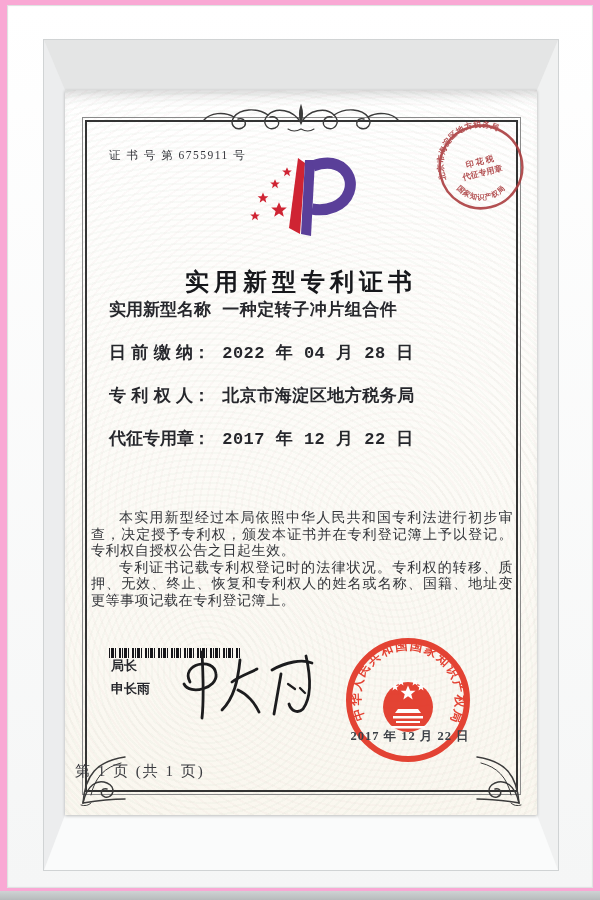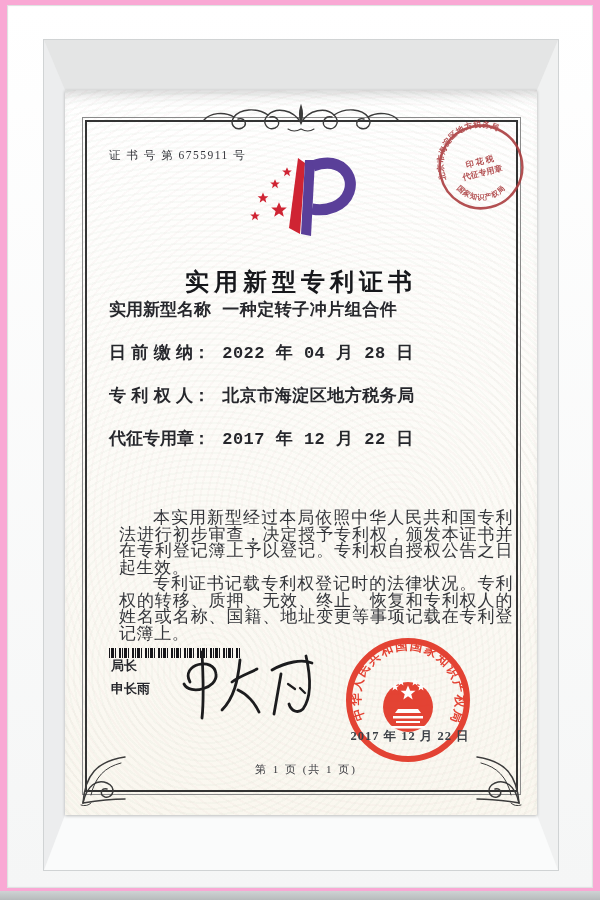--- a/index.html
+++ b/index.html
@@ -32,35 +32,35 @@
   .ornament-corner.right{right:10px;transform:scaleX(-1);}
   .cert-no{position:absolute;left:44px;top:58px;font-size:11.5px;letter-spacing:1.5px;color:#33343a;}
   .tax-stamp{position:absolute;left:368px;top:29px;width:96px;height:96px;transform:rotate(-14deg);opacity:.88;}
   .logo{position:absolute;left:50%;top:64px;transform:translateX(-50%);}
   .cert-title{position:absolute;left:0;right:0;top:148px;text-align:center;
          font-size:24px;font-weight:bold;letter-spacing:5px;color:#17181c;margin-top:28px;}
   .fields{position:absolute;left:44px;right:28px;top:208px;font-size:17px;font-weight:bold;color:#26272c;font-family:Liberation Mono, monospace;}
   .field{margin-bottom:20px;white-space:nowrap;}
   .flabel{display:inline-block;width:84px;text-align:justify;text-align-last:justify;}
   .fvalue{margin-left:2px;letter-spacing:.5px;}
-  .paras{position:absolute;left:26px;right:24px;top:420px;font-size:17px;line-height:16.5px;
-         letter-spacing:.6px;color:#33353a;text-align:justify;margin-left:28px;}
+  .paras{position:absolute;left:26px;right:24px;top:420px;font-size:14px;line-height:16.5px;
+         letter-spacing:.6px;color:#33353a;text-align:justify;}
   .paras p{margin:0;text-indent:2em;}
   .barcode{position:absolute;left:44px;top:558px;width:132px;height:10px;
          background:repeating-linear-gradient(90deg,#16161a 0 1px,transparent 1px 2px,
            #16161a 2px 5px,transparent 5px 6px,#16161a 6px 7px,transparent 7px 10px,
            #16161a 10px 12px,transparent 12px 13px);}
   .director{position:absolute;left:46px;top:564px;font-size:13px;font-weight:bold;
          line-height:23px;color:#26272c;}
   .signature{position:absolute;left:95px;top:552px;}
   .big-seal{position:absolute;left:278px;top:545px;opacity:.92;}
   .seal-date{position:absolute;left:255px;top:638px;width:180px;text-align:center;
          font-size:12.5px;font-weight:bold;letter-spacing:1px;color:#3b4046;}
-  .page-footer{position:absolute;left:10px;right:0;top:672px;text-align:center;
-         font-size:11px;letter-spacing:2px;color:#3a3b40;}
+  .page-footer{position:absolute;left:10px;right:0;top:672px;
+         font-size:15px;letter-spacing:2px;color:#3a3b40;}
 </style>
 </head>
 <body>
 
 <div class="photo">
   <div class="frame-face"></div>
   <div class="frame-bevel"></div>
 
   <div class="paper">
     <div class="cert-border"></div>

